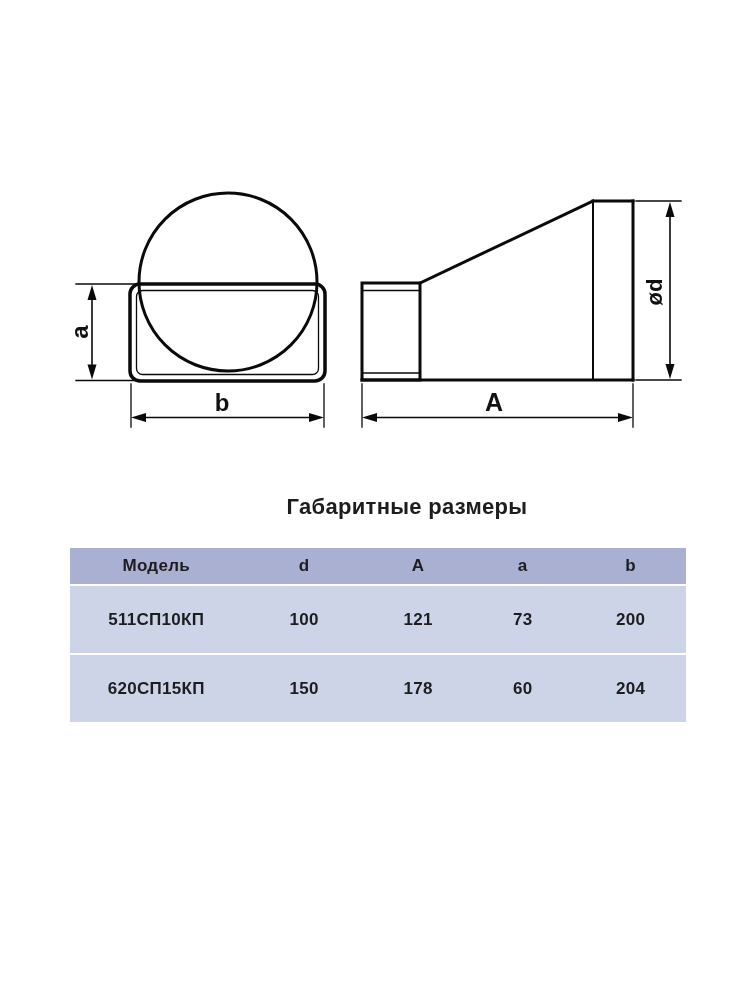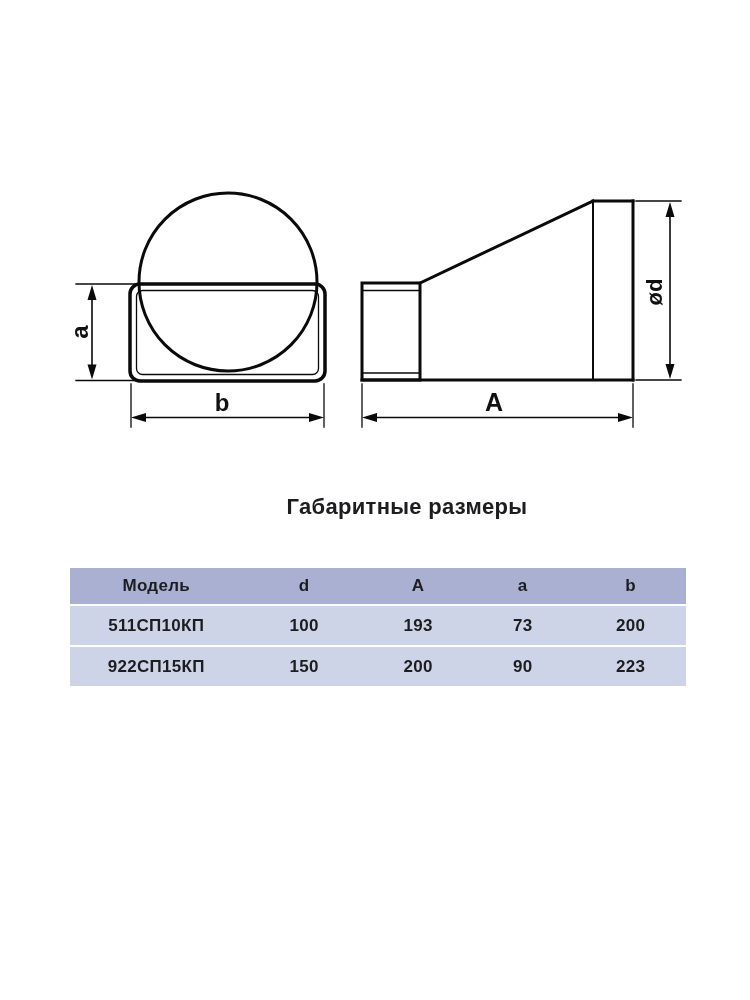--- a/index.html
+++ b/index.html
@@ -35,39 +35,38 @@
     color: #1d1d1f;
     padding-left: 32px;
   }
   table.dim-table {
     position: absolute;
     top: 548px;
     left: 70px;
     width: 616px;
     border-collapse: collapse;
     table-layout: fixed;
-    margin-top: 20px;
   }
   .dim-table th {
     background: #a9b0d2;
     height: 36px;
     font-size: 17px;
     font-weight: bold;
     text-align: center;
     vertical-align: middle;
     padding: 0;
     letter-spacing: 0.3px;
   }
   .dim-table td {
     height: 39px;
     font-size: 17px;
     font-weight: bold;
     text-align: center;
     vertical-align: middle;
-    padding: 0;
+    padding: 14px;
     border-top: 2px solid #ffffff;
     background: #ffffff;
     letter-spacing: 0.3px;
   }
   .dim-table tr.alt td {
     background: #ced4e8;
   }
 </style>
 </head>
 <body>
@@ -138,27 +137,27 @@
         <th>d</th>
         <th>A</th>
         <th>a</th>
         <th>b</th>
       </tr>
     </thead>
     <tbody>
       <tr class="alt">
         <td>511СП10КП</td>
         <td>100</td>
-        <td>193</td>
+        <td>121</td>
         <td>73</td>
         <td>200</td>
       </tr>
       <tr class="alt">
-        <td>922СП15КП</td>
+        <td>620СП15КП</td>
         <td>150</td>
-        <td>200</td>
-        <td>90</td>
-        <td>223</td>
+        <td>178</td>
+        <td>60</td>
+        <td>204</td>
       </tr>
     </tbody>
   </table>
 
 </div>
 
 </body></html>

